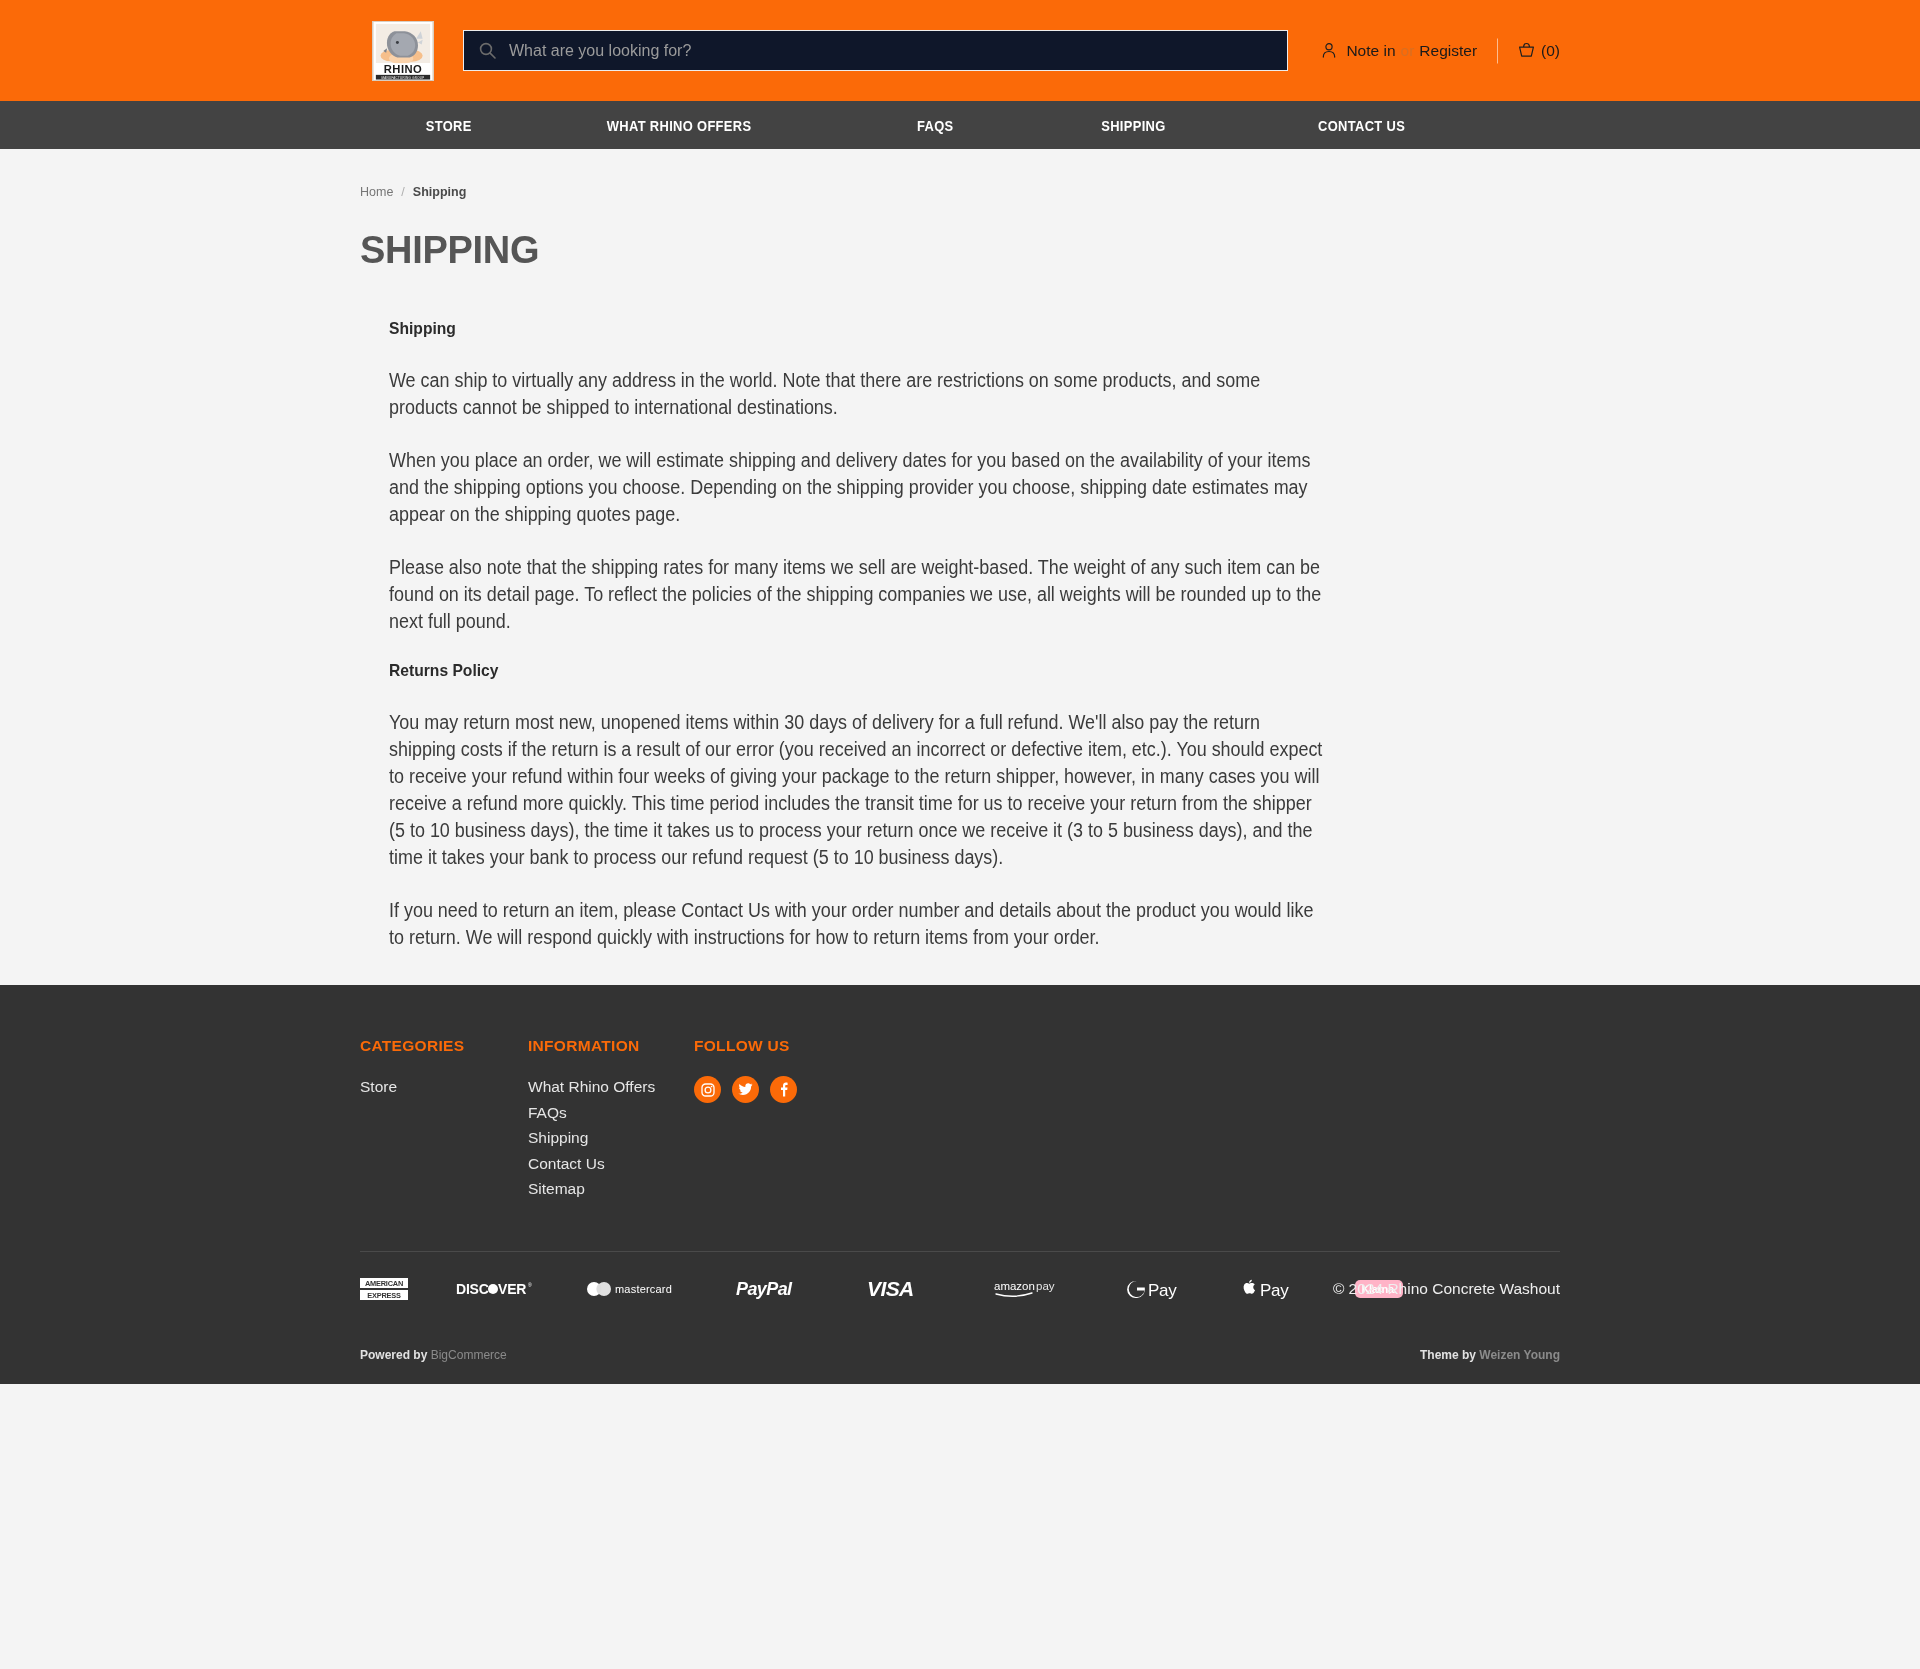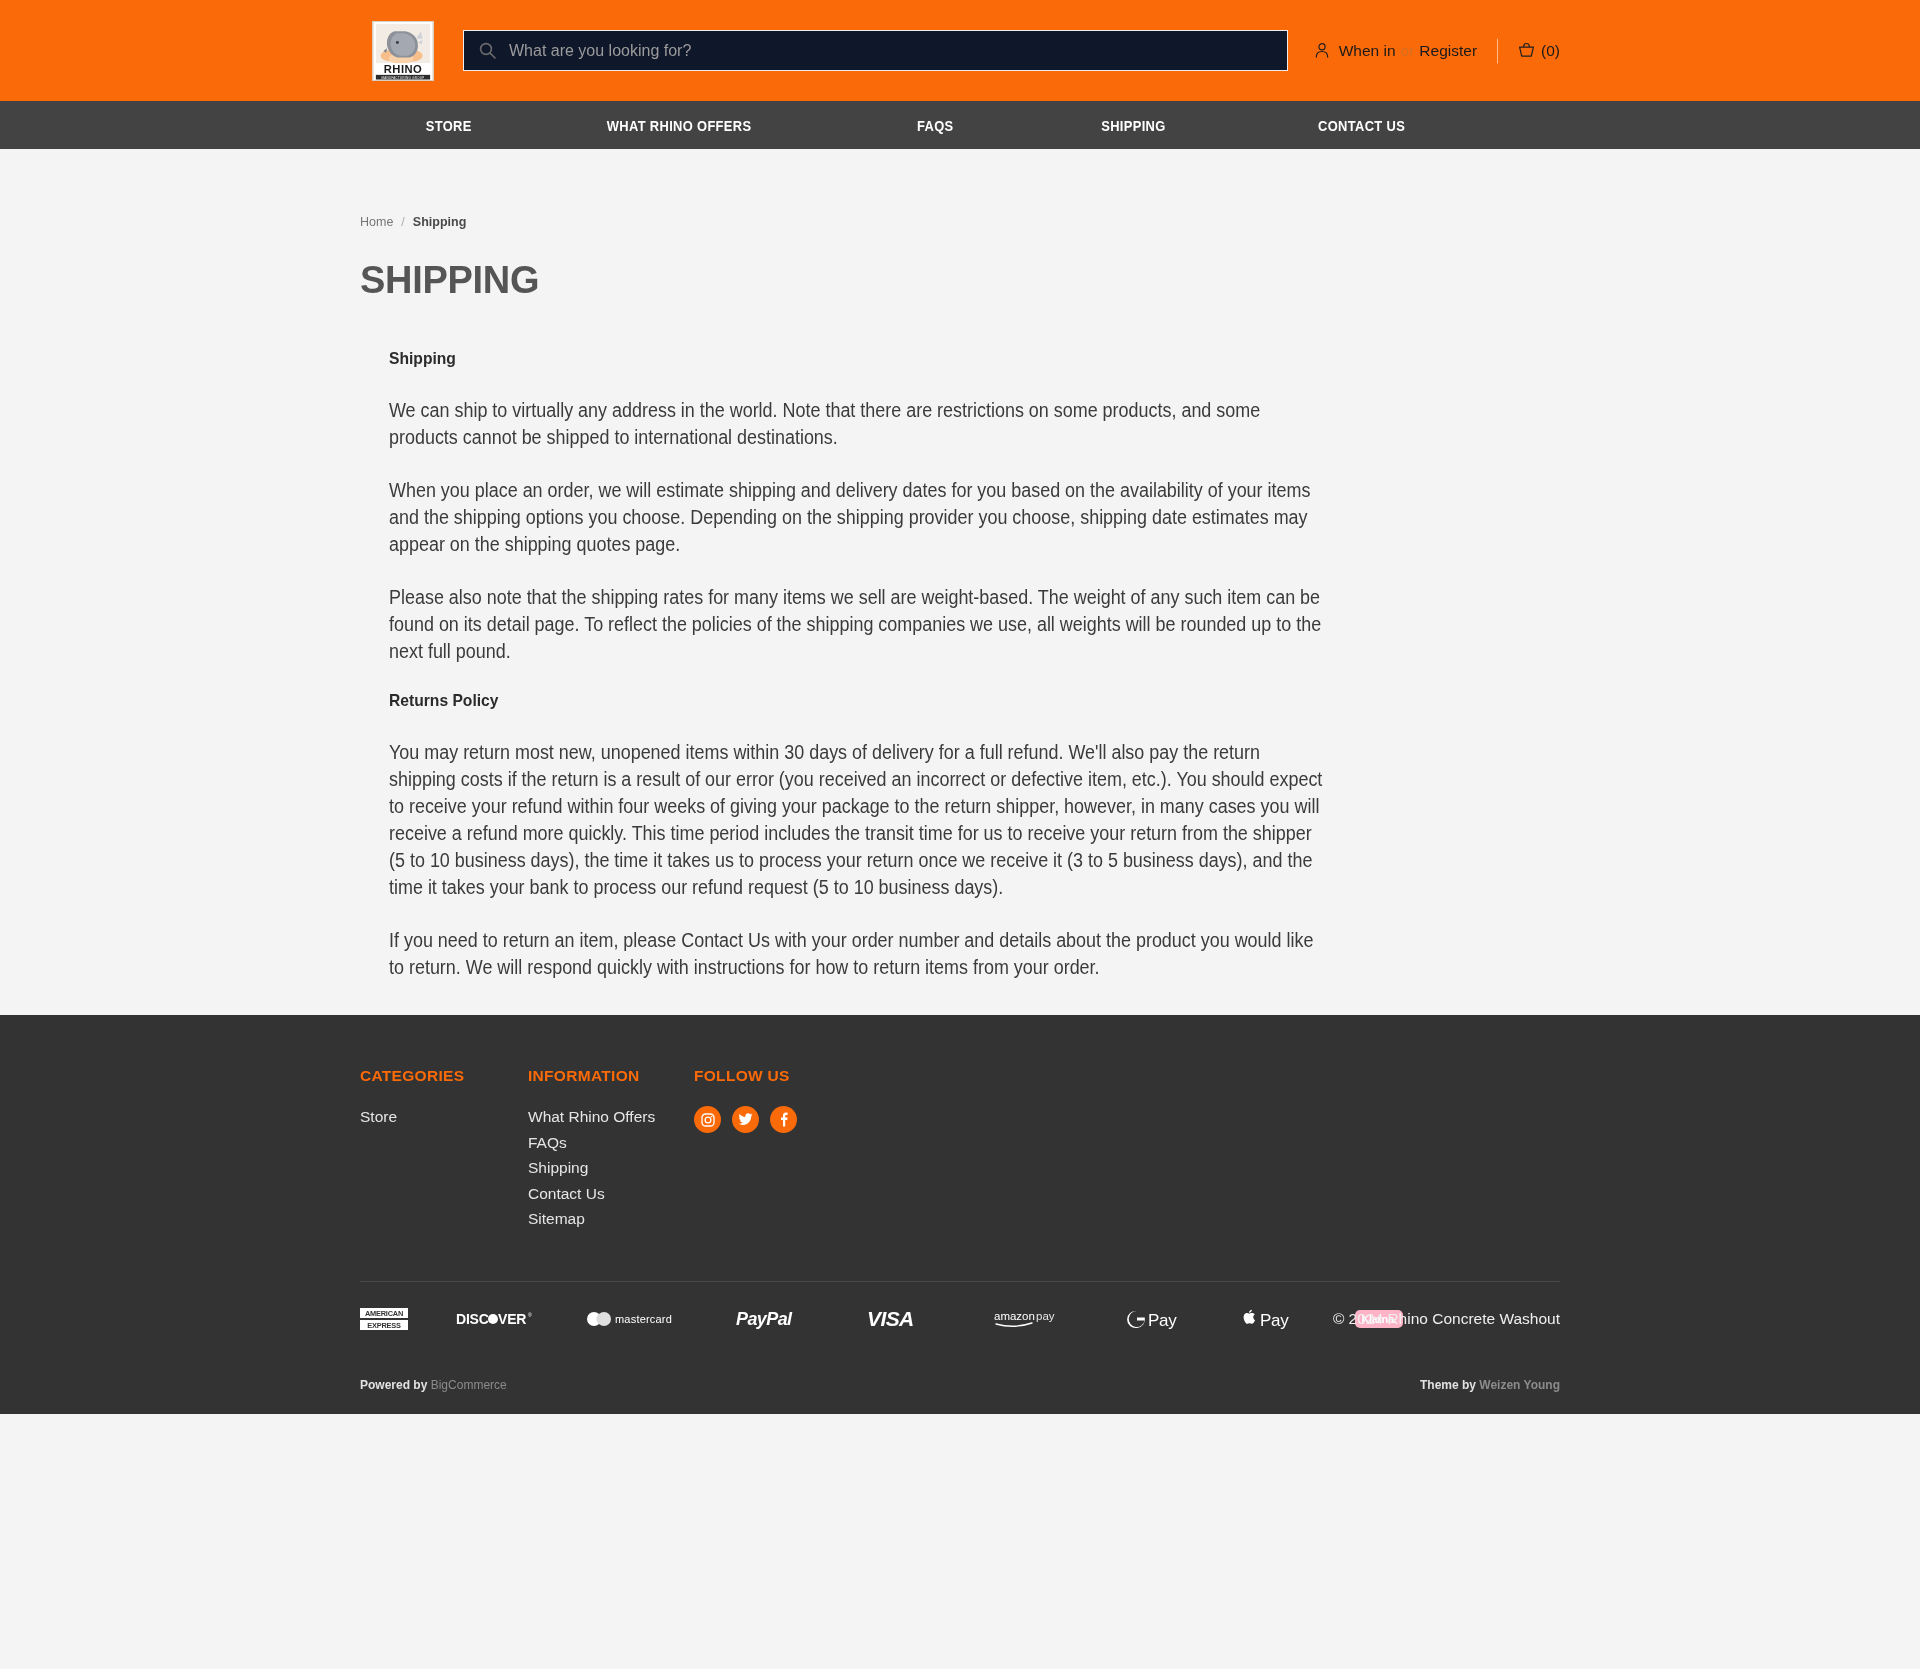--- a/index.html
+++ b/index.html
@@ -128,21 +128,21 @@
   
   .main {
     background: #f4f4f4;
     padding-bottom: 34px;
   }
   .container {
     width: 1200px;
     margin: 0 auto;
   }
   .breadcrumb {
-    padding-top: 66px;
+    padding-top: 36px;
     font-size: 12.5px;
     color: #8c8c8c;
     display: flex;
     align-items: center;
     gap: 8px;
   }
   .breadcrumb a { color: #767676; text-decoration: none; }
   .breadcrumb .sep { color: #b0b0b0; }
   .breadcrumb .current { color: #4a4a4a; font-weight: bold; }
 
@@ -310,21 +310,21 @@
     </div>
 
     <div class="account-area">
       <div class="account-links">
         <span class="user-icon">
           <svg width="14" height="16" viewBox="0 0 14 16" fill="none" xmlns="http://www.w3.org/2000/svg">
             <circle cx="7" cy="4.3" r="3.1" stroke="#1f1f1f" stroke-width="1.2"></circle>
             <path d="M1.3 14.6 C1.3 10.7 4 9 7 9 C10 9 12.7 10.7 12.7 14.6" stroke="#1f1f1f" stroke-width="1.2" fill="none" stroke-linecap="round"></path>
           </svg>
         </span>
-        <a href="#">When in</a>
+        <a href="#">Note in</a>
         <span class="account-or">or</span>
         <a href="#">Register</a>
       </div>
       <span class="divider-v"></span>
       <a class="cart-area" href="#">
         <span class="cart-icon">
           <svg width="17" height="16" viewBox="0 0 17 16" fill="none" xmlns="http://www.w3.org/2000/svg">
             <path d="M1.6 4.6 H15.4 L13.3 13.6 H3.7 Z" stroke="#1f1f1f" stroke-width="1.2" fill="none" stroke-linejoin="round"></path>
             <path d="M5.6 4.6 C5.6 2.3 6.9 1 8.5 1 C10.1 1 11.4 2.3 11.4 4.6" stroke="#1f1f1f" stroke-width="1.2" fill="none"></path>
           </svg>

